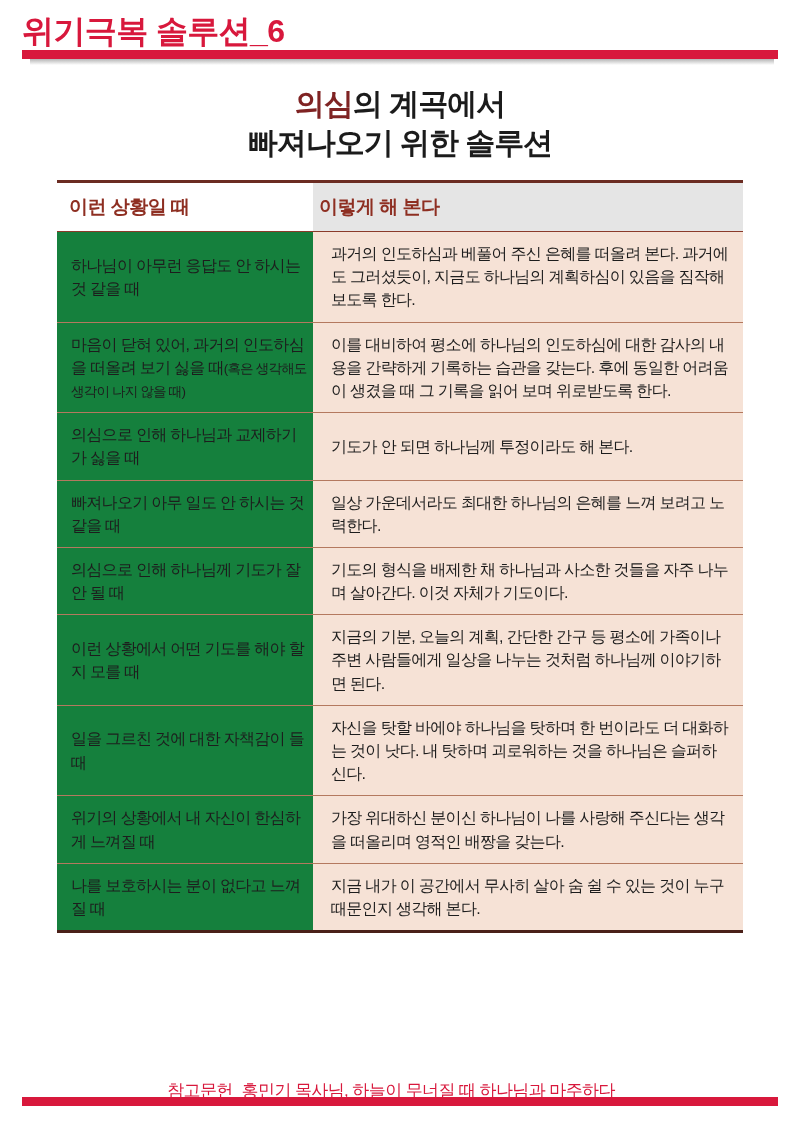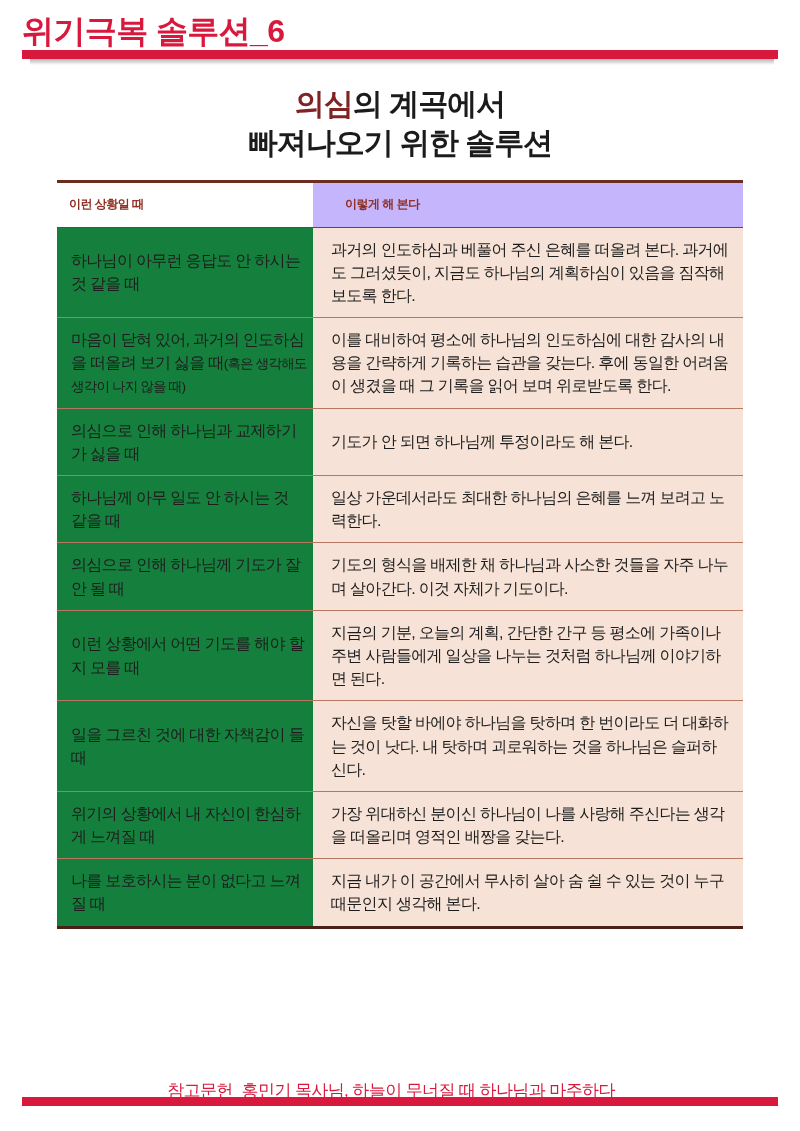--- a/index.html
+++ b/index.html
@@ -75,32 +75,32 @@
     width: 100%;
     border-collapse: collapse;
     table-layout: fixed;
   }
   table.solution-table col.c1 { width: 256px; }
   table.solution-table col.c2 { width: 430px; }
 
   thead th {
     text-align: left;
     vertical-align: middle;
-    font-size: 12px;
+    font-size: 19px;
     font-weight: bold;
     color: #8E2F22;
     letter-spacing: -0.5px;
     padding: 11px 0 11px 12px;
     border-bottom: 1.6px solid #8B3A2A;
     height: 44px;
     box-sizing: border-box;
   }
   thead th.col-b {
-    background: #c4b5fd;
-    padding-left: 32px;
+    background: #e5e5e5;
+    padding-left: 6px;
   }
   thead th.col-a {
     background: #ffffff;
   }
 
   tbody td {
     vertical-align: middle;
     font-size: 16px;
     letter-spacing: -0.7px;
     line-height: 1.45;
@@ -185,21 +185,21 @@
       </tr>
       <tr>
         <td class="col-a"><span>마음이 닫혀 있어, 과거의 인도하심을 떠올려 보기 싫을 때</span><span class="small-note">(혹은 생각해도 생각이 나지 않을 때)</span></td>
         <td class="col-b">이를 대비하여 평소에 하나님의 인도하심에 대한 감사의 내용을 간략하게 기록하는 습관을 갖는다. 후에 동일한 어려움이 생겼을 때 그 기록을 읽어 보며 위로받도록 한다.</td>
       </tr>
       <tr>
         <td class="col-a">의심으로 인해 하나님과 교제하기가 싫을 때</td>
         <td class="col-b">기도가 안 되면 하나님께 투정이라도 해 본다.</td>
       </tr>
       <tr>
-        <td class="col-a">하나님께 아무 일도 안 하시는 것 같을 때</td>
+        <td class="col-a">빠져나오기 아무 일도 안 하시는 것 같을 때</td>
         <td class="col-b">일상 가운데서라도 최대한 하나님의 은혜를 느껴 보려고 노력한다.</td>
       </tr>
       <tr>
         <td class="col-a">의심으로 인해 하나님께 기도가 잘 안 될 때</td>
         <td class="col-b">기도의 형식을 배제한 채 하나님과 사소한 것들을 자주 나누며 살아간다. 이것 자체가 기도이다.</td>
       </tr>
       <tr>
         <td class="col-a">이런 상황에서 어떤 기도를 해야 할지 모를 때</td>
         <td class="col-b">지금의 기분, 오늘의 계획, 간단한 간구 등 평소에 가족이나 주변 사람들에게 일상을 나누는 것처럼 하나님께 이야기하면 된다.</td>
       </tr>

